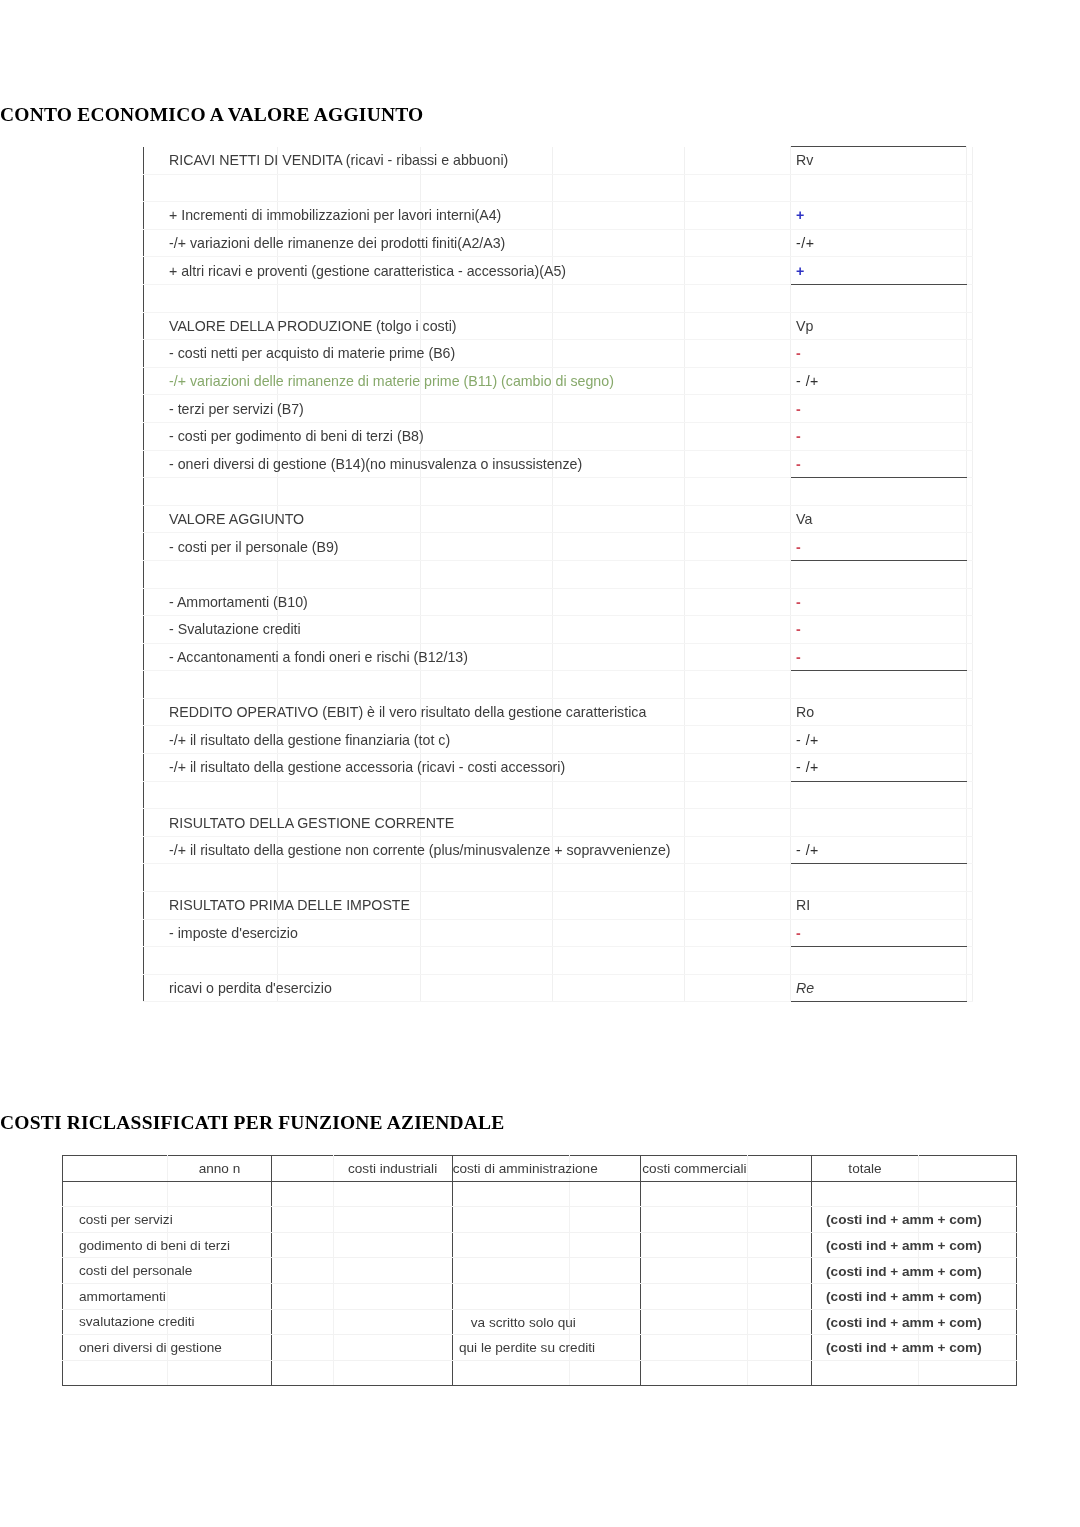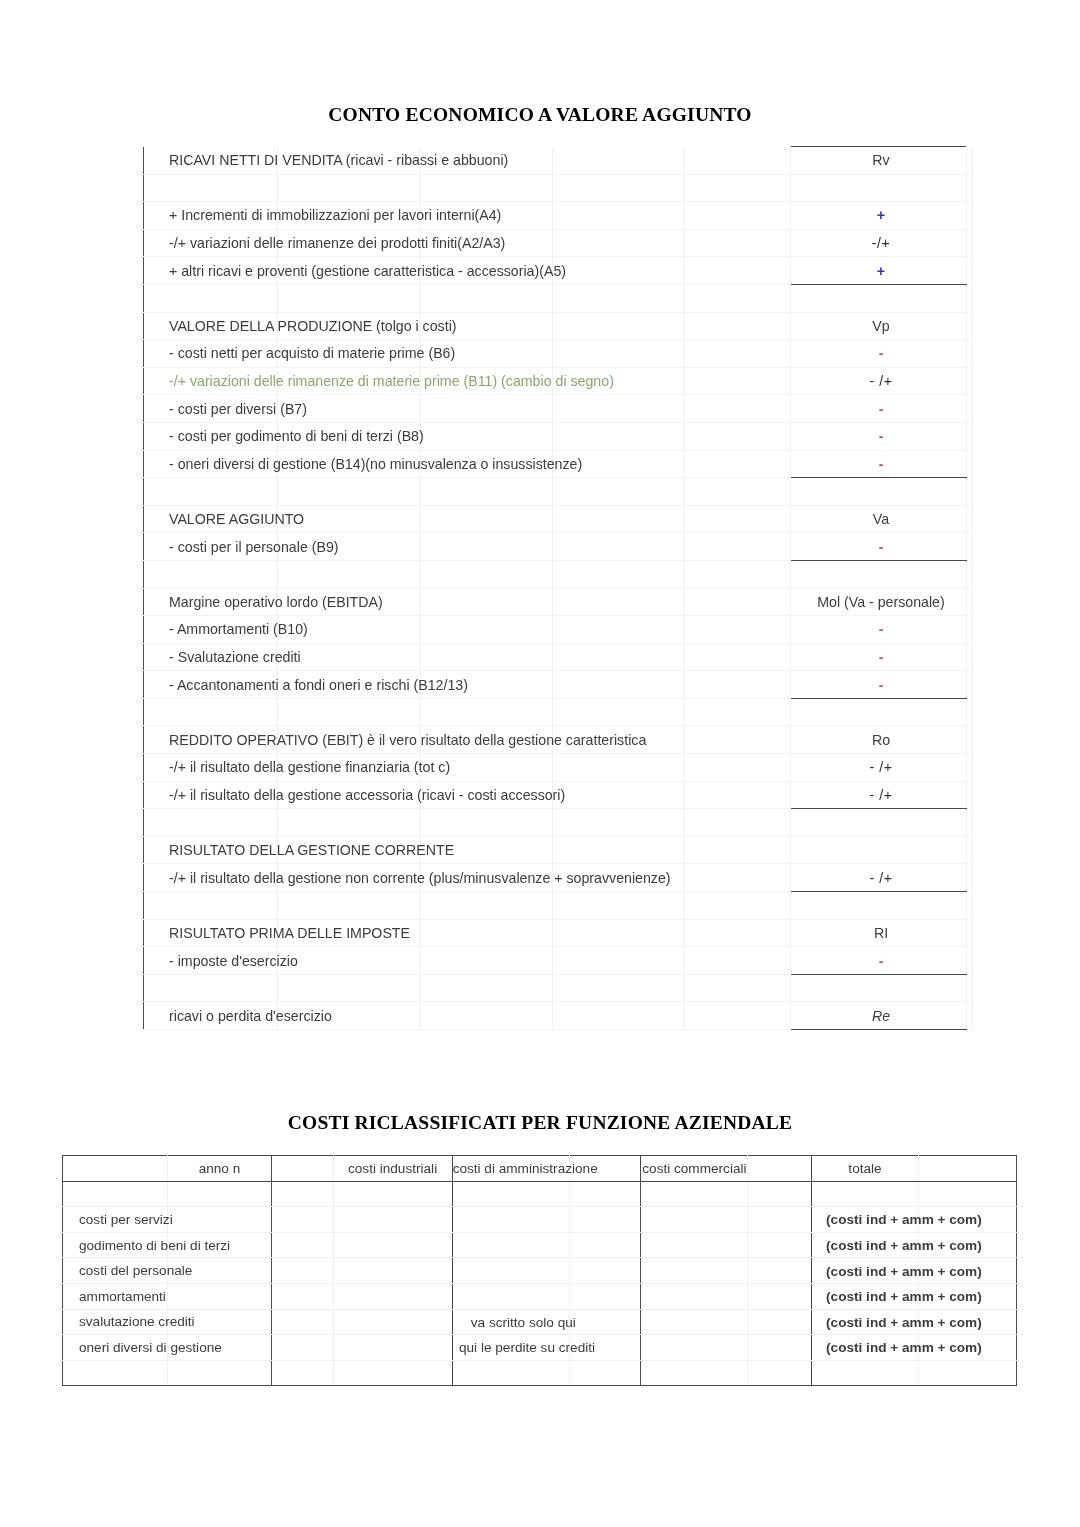--- a/index.html
+++ b/index.html
@@ -15,21 +15,20 @@
     position: relative;
     overflow: hidden;
   }
 
   
   .doc-title {
     font-family: "Liberation Serif", serif;
     font-weight: bold;
     font-size: 19.5px;
     letter-spacing: 0.2px;
-    text-align: center;
     color: #000000;
   }
   #title-1 { position: absolute; left: 0; top: 104px; width: 1080px; }
   #title-2 { position: absolute; left: 0; top: 1112px; width: 1080px; }
 
   
   #ce-wrap {
     position: absolute;
     left: 143px;
     top: 146px;
@@ -71,21 +70,21 @@
     white-space: nowrap;
     z-index: 3;
     margin-left: 20px;
   }
 
   
   tr.r td.c0 { border-left: 1.6px solid #4a4a4a; }
 
   
   td.val {
-    text-align: center;
+    text-align: left;
     padding: 0;
     border-right: none;
     border-left: 1.6px solid #4a4a4a;
     position: relative;
   }
   td.val .v {
     position: relative;
     z-index: 2;
   }
   
@@ -260,21 +259,21 @@
           </td>
           <td class="c1"></td>
           <td class="c2"></td>
           <td class="c3"></td>
           <td class="c4"></td>
           <td class="c5 val"><span class="v pm">- /+</span></td>
           <td class="valedge"></td>
         </tr>
         <tr class="r">
           <td class="c0 lbl">
-            <span class="txt">- costi per diversi (B7)</span>
+            <span class="txt">- terzi per servizi (B7)</span>
           </td>
           <td class="c1"></td>
           <td class="c2"></td>
           <td class="c3"></td>
           <td class="c4"></td>
           <td class="c5 val"><span class="v minus">-</span></td>
           <td class="valedge"></td>
         </tr>
         <tr class="r">
           <td class="c0 lbl">
@@ -333,31 +332,20 @@
         </tr>
         <tr class="r spacer grp-top">
           <td class="c0 lbl">
             <span class="txt"></span>
           </td>
           <td class="c1"></td>
           <td class="c2"></td>
           <td class="c3"></td>
           <td class="c4"></td>
           <td class="c5 val"><span class="v plain"></span></td>
-          <td class="valedge"></td>
-        </tr>
-        <tr class="r">
-          <td class="c0 lbl">
-            <span class="txt">Margine operativo lordo (EBITDA)</span>
-          </td>
-          <td class="c1"></td>
-          <td class="c2"></td>
-          <td class="c3"></td>
-          <td class="c4"></td>
-          <td class="c5 val"><span class="v plain">Mol (Va - personale)</span></td>
           <td class="valedge"></td>
         </tr>
         <tr class="r">
           <td class="c0 lbl">
             <span class="txt">- Ammortamenti (B10)</span>
           </td>
           <td class="c1"></td>
           <td class="c2"></td>
           <td class="c3"></td>
           <td class="c4"></td>

